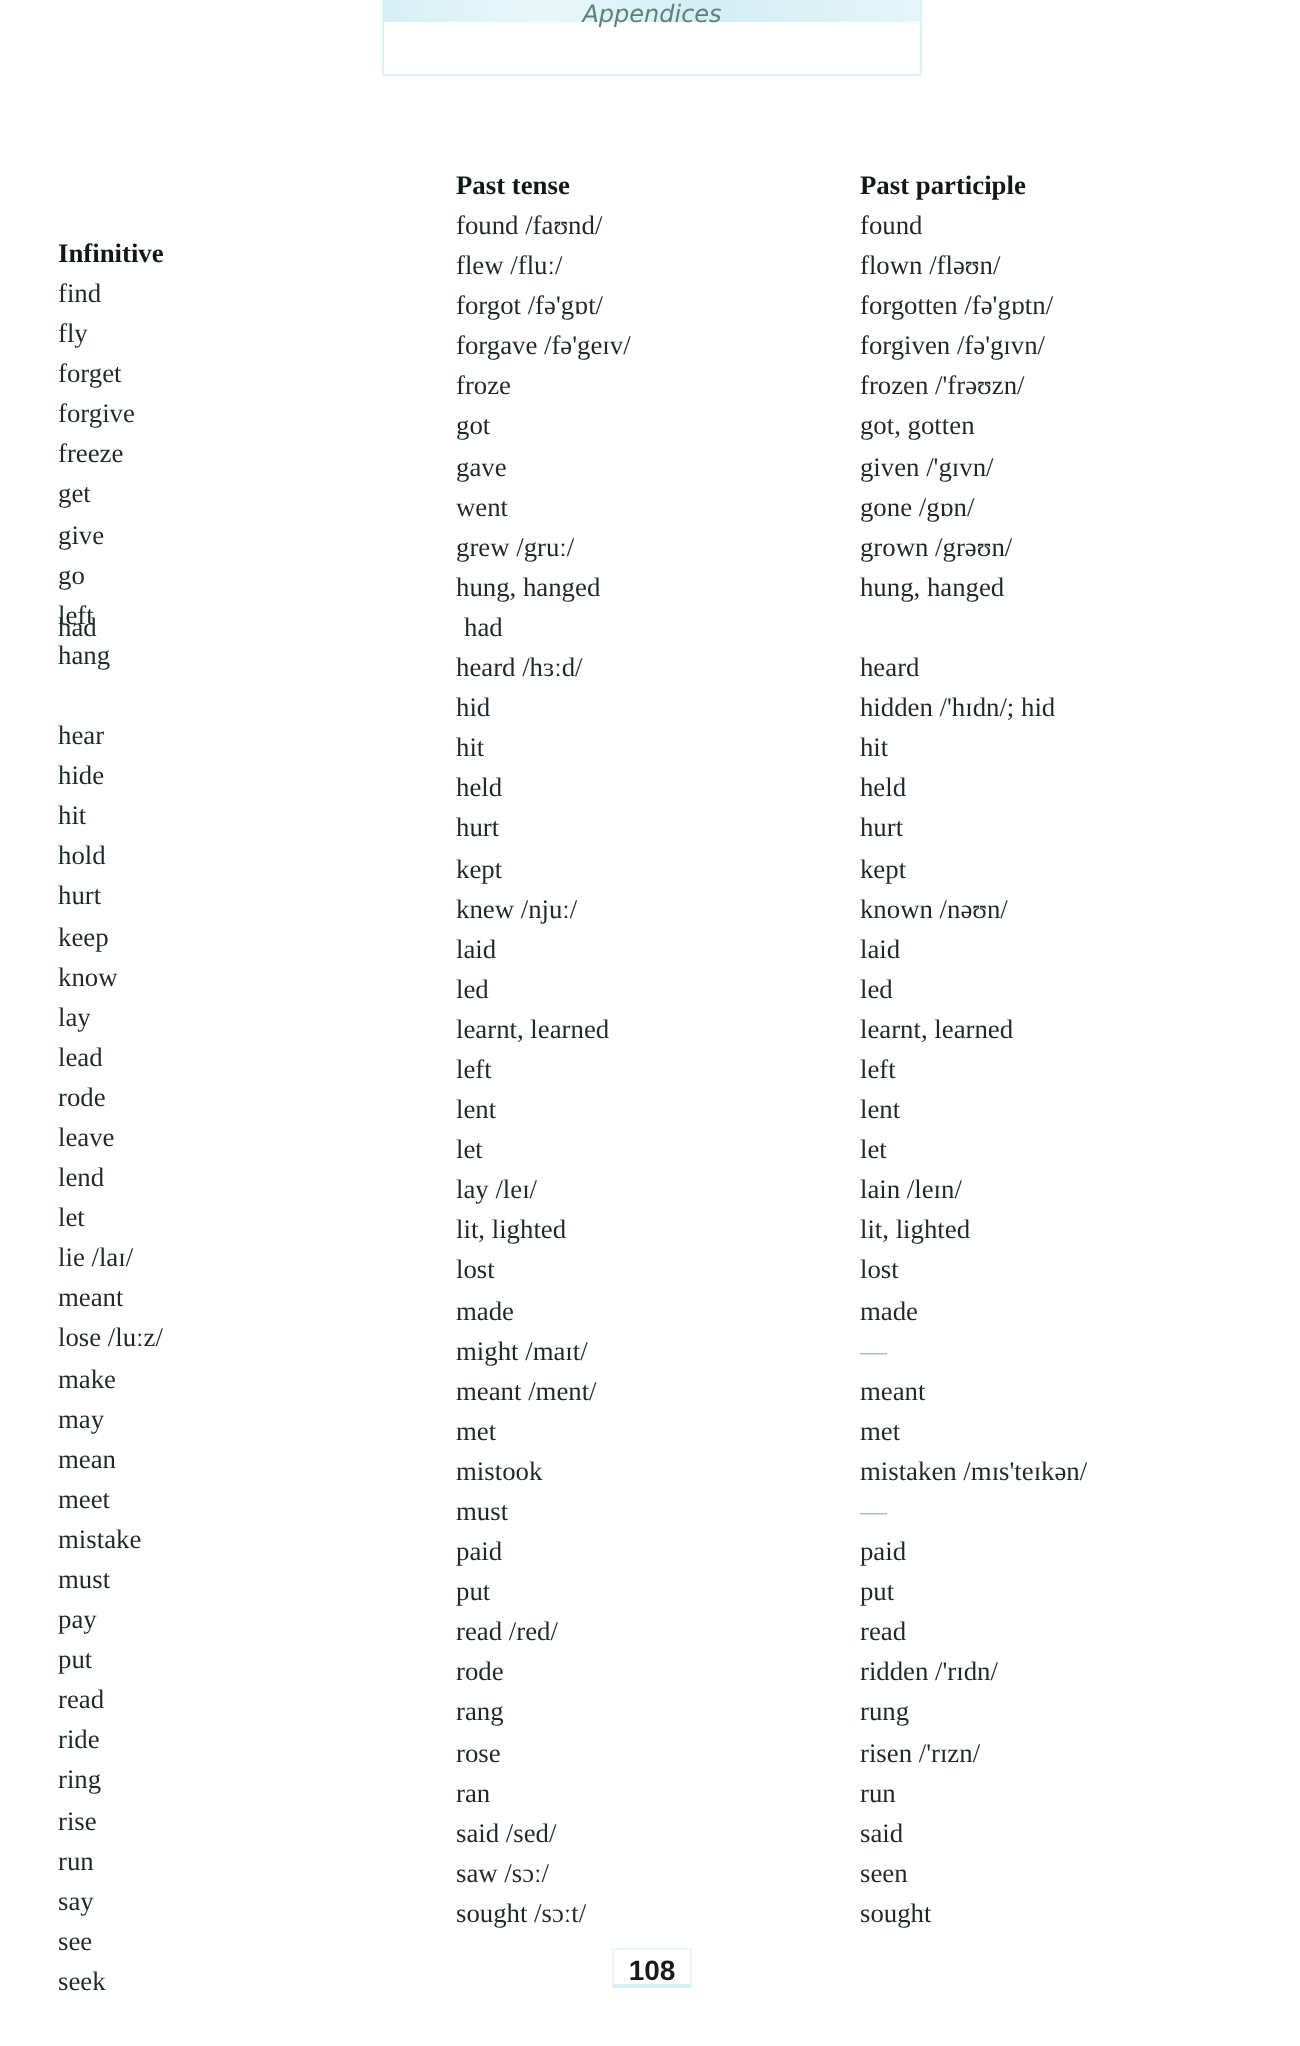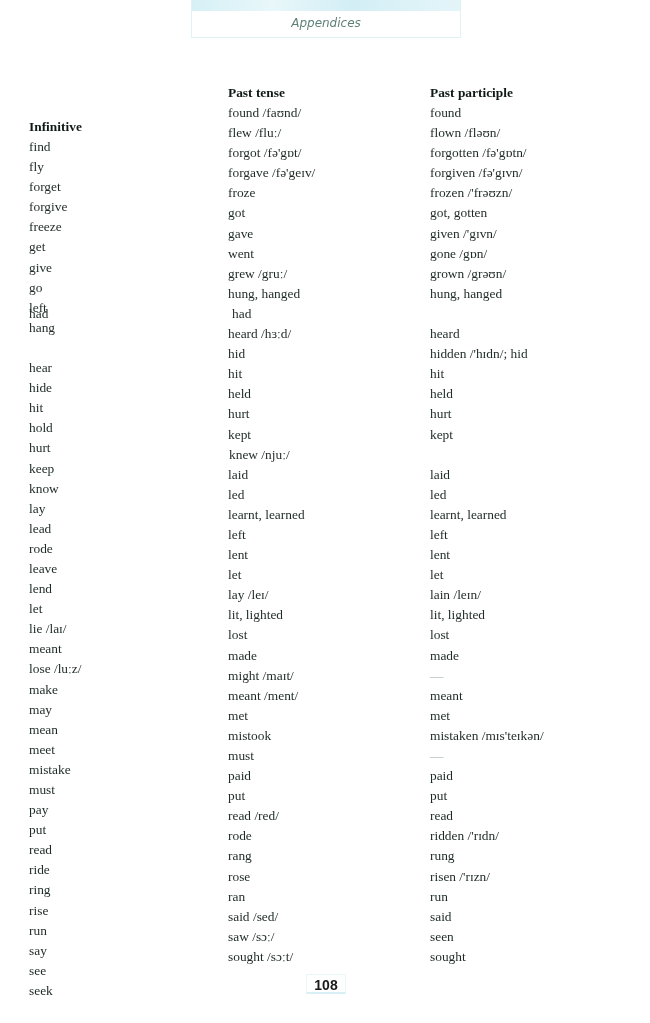--- a/index.html
+++ b/index.html
@@ -1,19 +1,19 @@
 <!DOCTYPE html>
 <html><head>
   <meta charset="utf-8">
   <style>
     html, body { margin: 0; padding: 0; background: #ffffff; }
     body { width: 650px; height: 1023px; position: relative; overflow: hidden; font-family: "Liberation Serif", serif; color: #1d2a26; }
     .header-box { position: absolute; left: 191px; top: 0; width: 270px; height: 38px; border: 1px solid #dff3f7; border-top: none; box-sizing: border-box; }
     .header-band { position: absolute; left: 0; top: 0; width: 100%; height: 11px; background: linear-gradient(90deg, #d6f0f6, #e8f7fa 30%, #d3eef5 60%, #e4f5f9); }
-    .header-title { position: absolute; left: 0; top: 16px; width: 100%; text-align: center; font-family: "DejaVu Sans", sans-serif; font-style: italic; font-size: 12px; color: #5f8078; }
+    .header-title { position: absolute; left: 0; top: 0; width: 100%; text-align: center; font-family: "DejaVu Sans", sans-serif; font-style: italic; font-size: 12px; color: #5f8078; }
     .table { position: absolute; left: 29px; top: 83px; width: 600px; }
     .row { display: flex; height: 20.1px; line-height: 20px; font-size: 13.4px; white-space: nowrap; }
     .row.head { font-weight: bold; height: 20px; color: #0f1a17; }
     .c1 { width: 200px; margin-top: 34px; }
     .c2 { width: 203px; }
     .c3 { width: 200px; }
     .dash { color: #a9b8b3; }
     .page-num { position: absolute; left: 306px; top: 974px; width: 40px; height: 20px; text-align: center; font-family: "Liberation Sans", sans-serif; font-weight: bold; font-size: 14px; color: #1a1a1a; line-height: 20px; border: 1px solid #eaf7f9; border-bottom: 2px solid #d8f0f5; box-sizing: border-box; }
   </style>
 </head>
@@ -111,20 +111,21 @@
         <div class="c3">hurt</div>
       </div>
       <div class="row">
         <div class="c1">keep</div>
         <div class="c2">kept</div>
         <div class="c3">kept</div>
       </div>
       <div class="row">
         <div class="c1">know</div>
         <div class="c2">knew /njuː/</div>
+        <div class="c3">known /nəʊn/</div>
       </div>
       <div class="row">
         <div class="c1">lay</div>
         <div class="c2">laid</div>
         <div class="c3">laid</div>
       </div>
       <div class="row">
         <div class="c1">lead</div>
         <div class="c2">led</div>
         <div class="c3">led</div>

